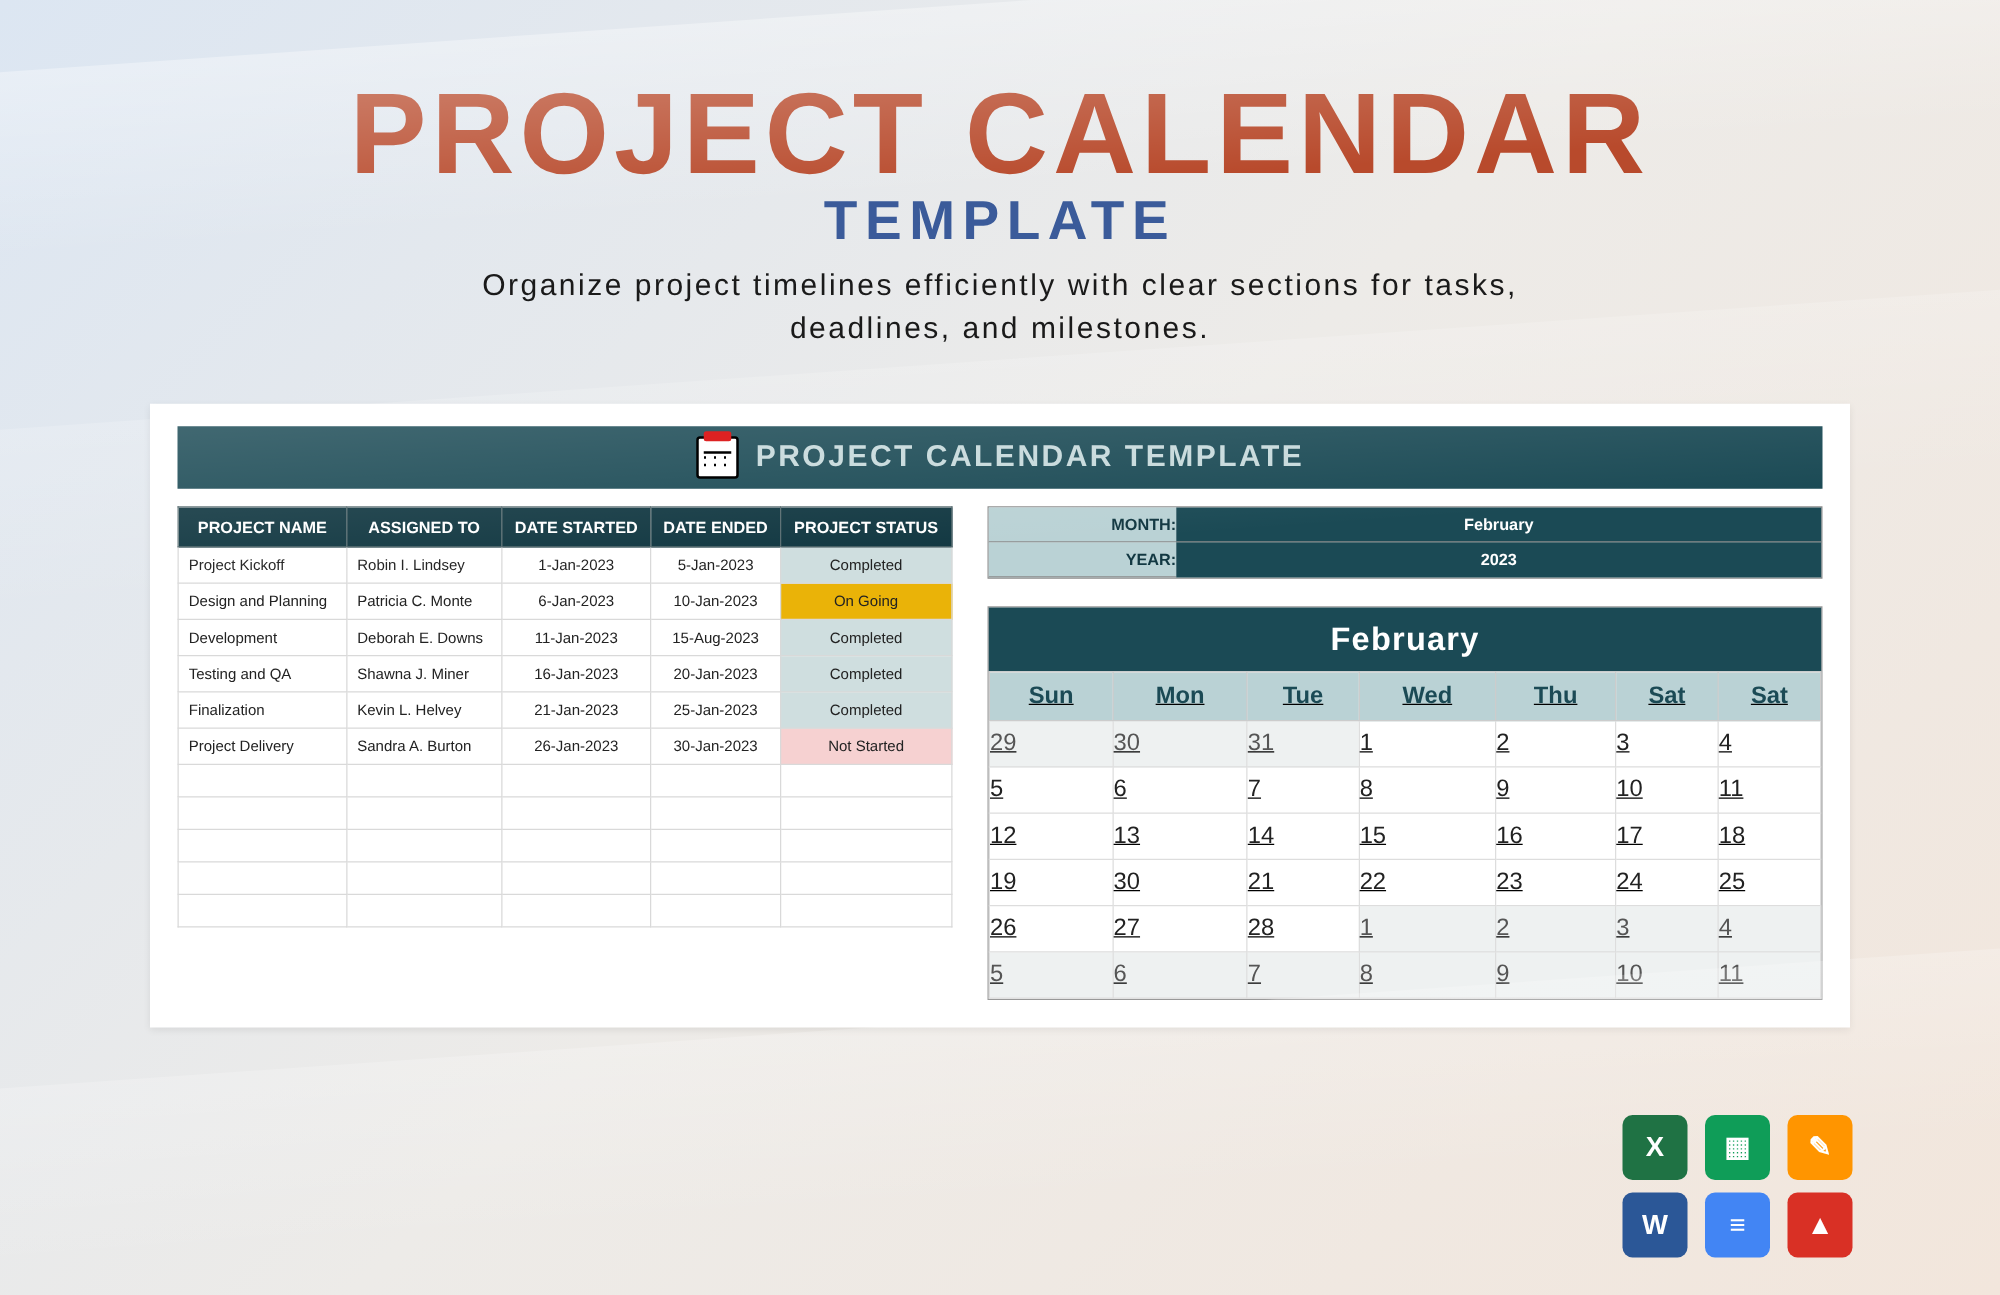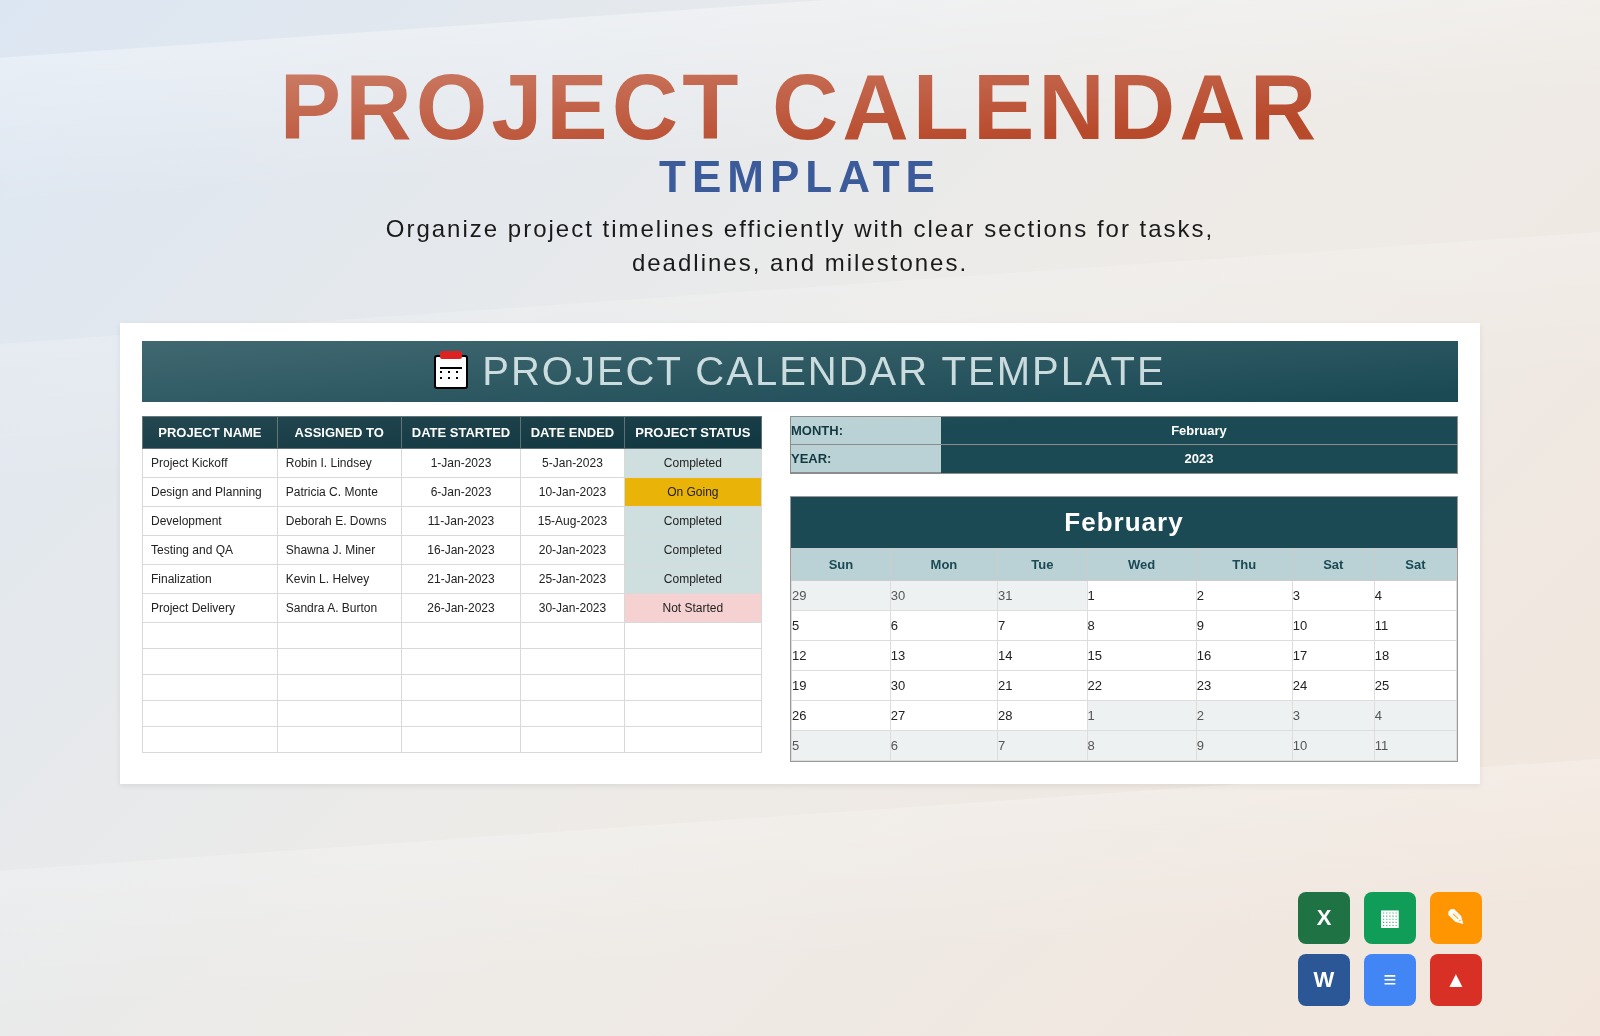--- a/index.html
+++ b/index.html
@@ -50,22 +50,22 @@
   margin: 44px auto 0;
   background: #fff;
   padding: 18px 22px 22px;
   box-shadow: 0 2px 6px rgba(0,0,0,0.08);
 }
 .template-header {
   background: #1b4a55;
   color: #c6d9db;
   text-align: center;
   padding: 8px 0;
-  font-size: 40px;
-  font-weight: 400;
+  font-size: 24px;
+  font-weight: 700;
   letter-spacing: 2px;
   display: flex;
   justify-content: center;
   align-items: center;
   gap: 14px;
   font-family: Impact, 'Arial Black', sans-serif;
 }
 .cal-icon {
   width: 34px; height: 34px;
   background: #fff;
@@ -115,21 +115,21 @@
 .month-year-box{
   display:grid;
   grid-template-columns: 150px 1fr;
   border:1px solid #8c8c8c;
   font-size:13px;
 }
 .month-year-box .lbl{
   background:#bad2d5;
   color:#123842;
   font-weight:700;
-  text-align:left;
+  text-align:right;
   padding:6px 0;
   border-bottom:1px solid #8c8c8c;
 }
 .month-year-box .val{
   background:#1b4a55;
   color:#fff;
   text-align:center;
   padding:6px 0;
   border-bottom:1px solid #8c8c8c;
   font-weight:600;
@@ -143,21 +143,21 @@
 .mini-cal .mc-title{
   background:#1b4a55;
   color:#fff;
   text-align:center;
   font-size:26px;
   font-weight:700;
   padding:10px 0;
   font-family: Impact,'Arial Black',sans-serif;
   letter-spacing:1px;
 }
-.mini-cal table{ width:100%; border-collapse:collapse; font-size:13px;}
+.mini-cal table{ width:100%; border-collapse:collapse; font-size:19px;text-decoration:underline;}
 .mini-cal th{
   background:#bad2d5;
   color:#1b4a55;
   font-weight:700;
   padding:8px 0;
   border:1px solid #ccc;
 }
 .mini-cal td{
   text-align:left;
   padding:7px 0;

